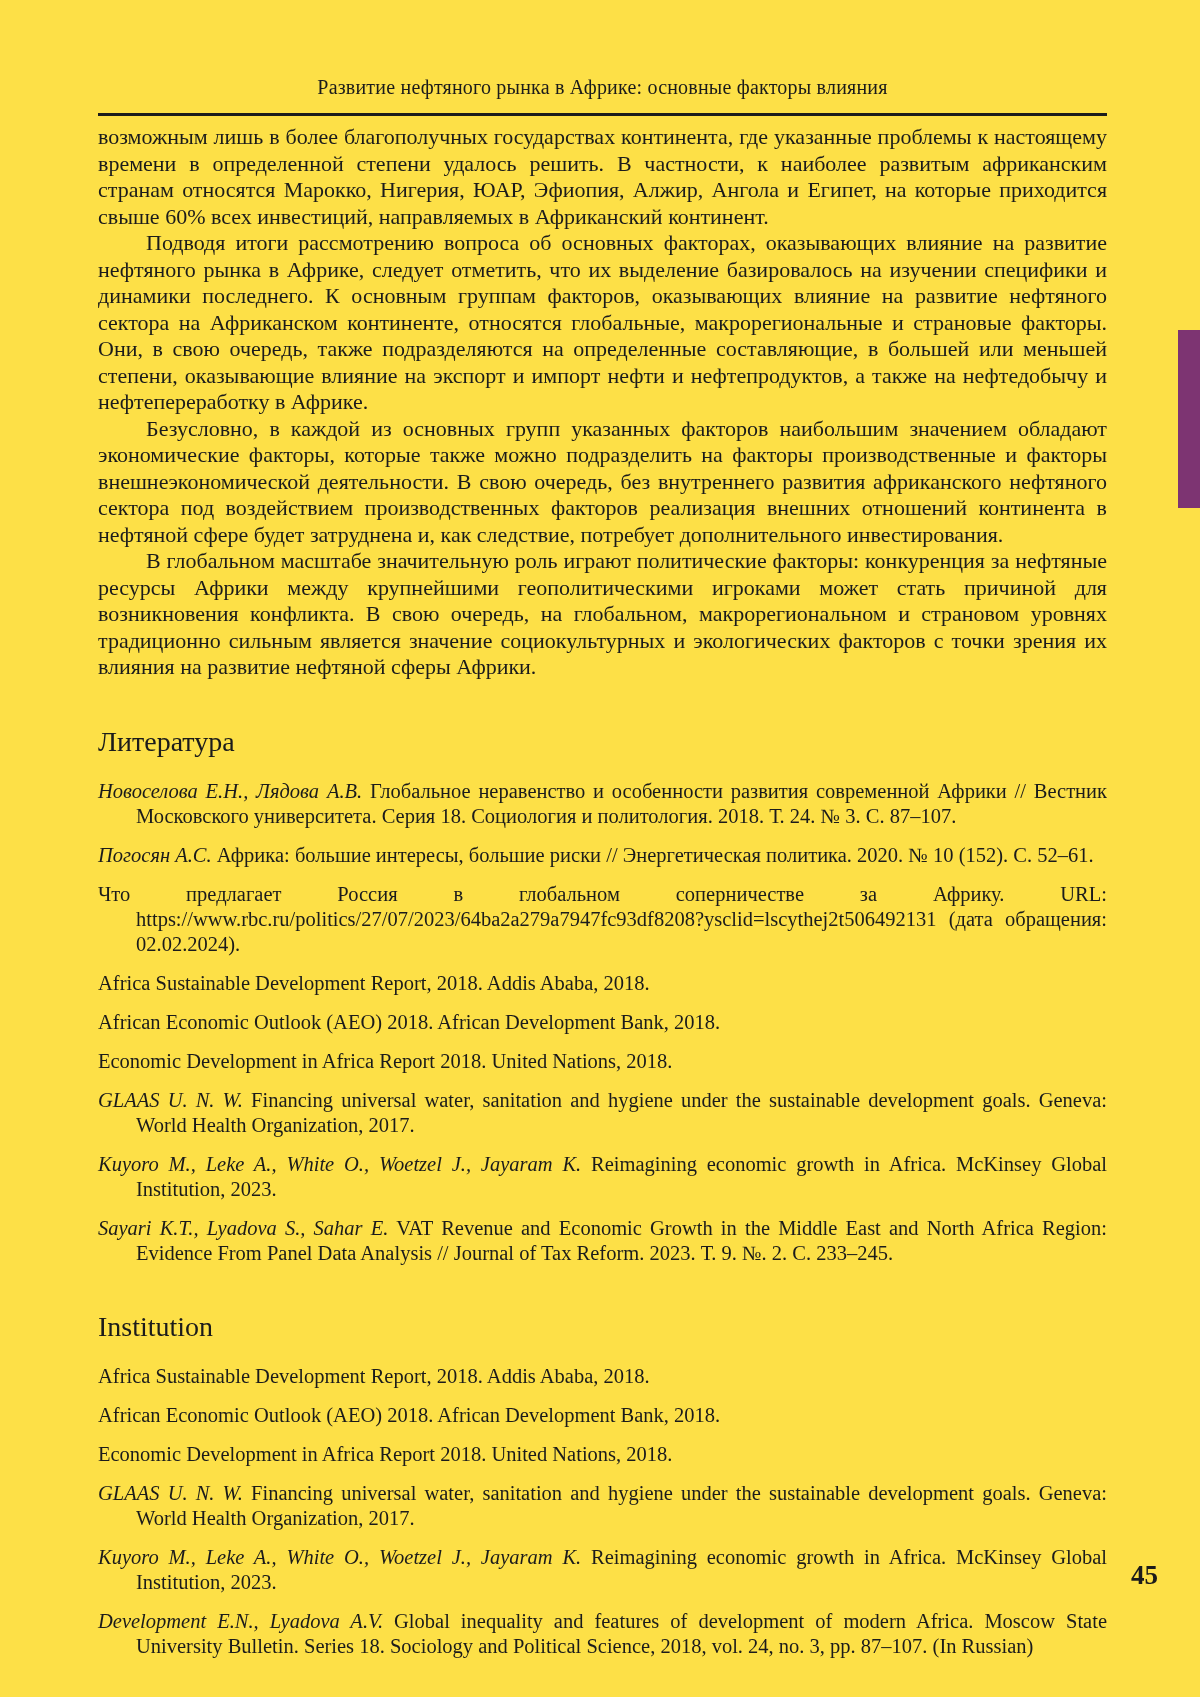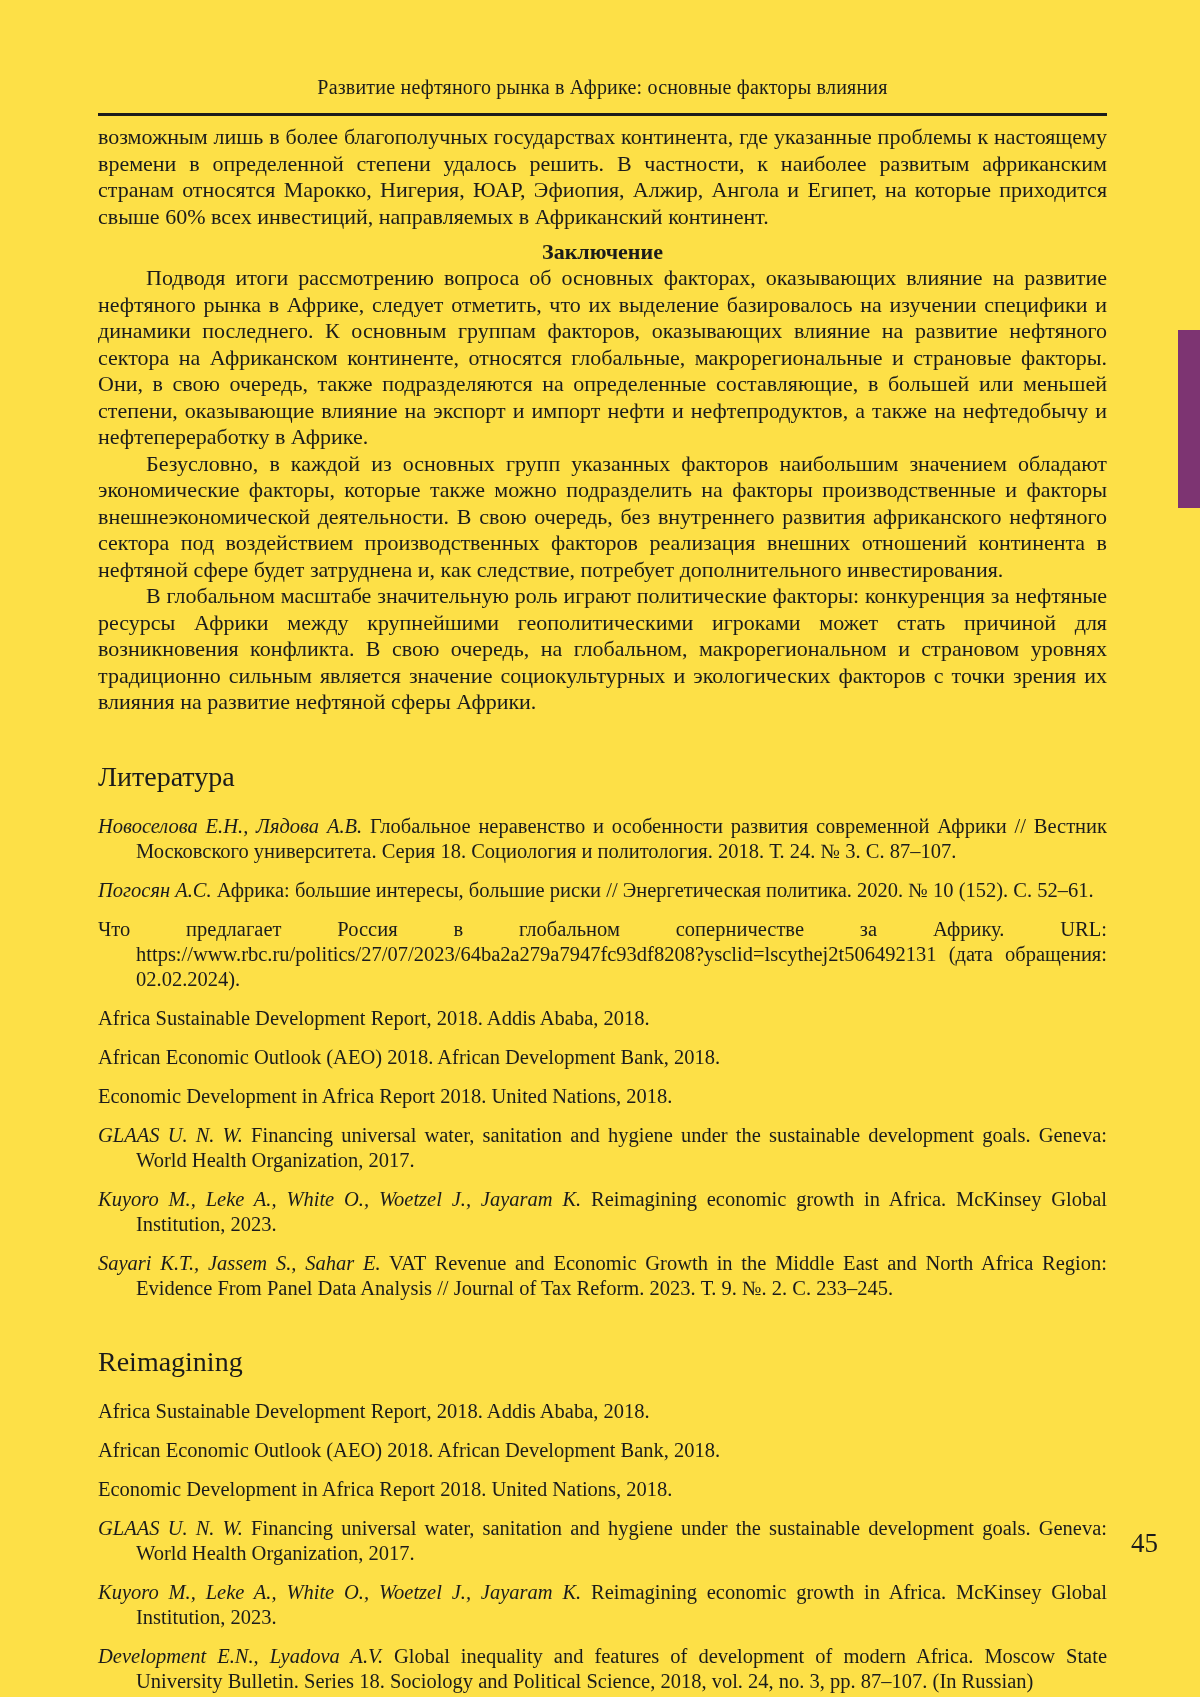--- a/index.html
+++ b/index.html
@@ -57,64 +57,63 @@
     line-height:25px;
     text-align:justify;
     padding-left:38px;
     text-indent:-38px;
     margin-bottom:14px;
   }
   .authors{font-style:italic;}
   .page-number{
     position:absolute;
     right:42px;
-    top:1528px;
+    top:1560px;
     font-size:27px;
-    font-weight:normal;
+    font-weight:bold;
   }
   .accent-bar{
     position:absolute;
     right:0;
     top:330px;
     width:22px;
     height:178px;
   }
 </style>
 </head>
 <body>
 
 <div class="page">
   <div class="content">
 
     <div class="running-head">Развитие нефтяного рынка в Африке: основные факторы влияния</div>
     <hr class="head-rule">
 
     <p class="body-par first-par">возможным лишь в более благополучных государствах континента, где указанные проблемы к настоящему времени в определенной степени удалось решить. В частности, к наиболее развитым африканским странам относятся Марокко, Нигерия, ЮАР, Эфиопия, Алжир, Ангола и Египет, на которые приходится свыше 60% всех инвестиций, направляемых в Африканский континент.</p>
 
-    <div class="conclusion-heading">Заключение</div>
 
     <p class="body-par indent par-after-heading">Подводя итоги рассмотрению вопроса об основных факторах, оказывающих влияние на развитие нефтяного рынка в Африке, следует отметить, что их выделение базировалось на изучении специфики и динамики последнего. К основным группам факторов, оказывающих влияние на развитие нефтяного сектора на Африканском континенте, относятся глобальные, макрорегиональные и страновые факторы. Они, в свою очередь, также подразделяются на определенные составляющие, в большей или меньшей степени, оказывающие влияние на экспорт и импорт нефти и нефтепродуктов, а также на нефтедобычу и нефтепереработку в Африке.</p>
     <p class="body-par indent">Безусловно, в каждой из основных групп указанных факторов наибольшим значением обладают экономические факторы, которые также можно подразделить на факторы производственные и факторы внешнеэкономической деятельности. В свою очередь, без внутреннего развития африканского нефтяного сектора под воздействием производственных факторов реализация внешних отношений континента в нефтяной сфере будет затруднена и, как следствие, потребует дополнительного инвестирования.</p>
     <p class="body-par indent">В глобальном масштабе значительную роль играют политические факторы: конкуренция за нефтяные ресурсы Африки между крупнейшими геополитическими игроками может стать причиной для возникновения конфликта. В свою очередь, на глобальном, макрорегиональном и страновом уровнях традиционно сильным является значение социокультурных и экологических факторов с точки зрения их влияния на развитие нефтяной сферы Африки.</p>
 
     <div class="section-heading">Литература</div>
 
     <ul class="ref-list">
       <li class="ref-item"><span class="authors">Новоселова Е.Н., Лядова А.В.</span><span> Глобальное неравенство и особенности развития современной Африки // Вестник Московского университета. Серия 18. Социология и политология. 2018. Т. 24. № 3. С. 87–107.</span></li>
       <li class="ref-item"><span class="authors">Погосян А.С.</span><span> Африка: большие интересы, большие риски // Энергетическая политика. 2020. № 10 (152). С. 52–61.</span></li>
       <li class="ref-item"><span class="authors"></span><span>Что предлагает Россия в глобальном соперничестве за Африку. URL: https://www.rbc.ru/politics/27/07/2023/64ba2a279a7947fc93df8208?ysclid=lscythej2t506492131 (дата обращения: 02.02.2024).</span></li>
       <li class="ref-item"><span class="authors"></span><span>Africa Sustainable Development Report, 2018. Addis Ababa, 2018.</span></li>
       <li class="ref-item"><span class="authors"></span><span>African Economic Outlook (AEO) 2018. African Development Bank, 2018.</span></li>
       <li class="ref-item"><span class="authors"></span><span>Economic Development in Africa Report 2018. United Nations, 2018.</span></li>
       <li class="ref-item"><span class="authors">GLAAS U. N. W.</span><span> Financing universal water, sanitation and hygiene under the sustainable development goals. Geneva: World Health Organization, 2017.</span></li>
       <li class="ref-item"><span class="authors">Kuyoro M., Leke A., White O., Woetzel J., Jayaram K.</span><span> Reimagining economic growth in Africa. McKinsey Global Institution, 2023.</span></li>
-      <li class="ref-item"><span class="authors">Sayari K.T., Jassem S., Sahar E.</span><span> VAT Revenue and Economic Growth in the Middle East and North Africa Region: Evidence From Panel Data Analysis // Journal of Tax Reform. 2023. Т. 9. №. 2. С. 233–245.</span></li>
+      <li class="ref-item"><span class="authors">Sayari K.T., Lyadova S., Sahar E.</span><span> VAT Revenue and Economic Growth in the Middle East and North Africa Region: Evidence From Panel Data Analysis // Journal of Tax Reform. 2023. Т. 9. №. 2. С. 233–245.</span></li>
     </ul>
 
-    <div class="section-heading">Reimagining</div>
+    <div class="section-heading">Institution</div>
 
     <ul class="ref-list">
       <li class="ref-item"><span class="authors"></span><span>Africa Sustainable Development Report, 2018. Addis Ababa, 2018.</span></li>
       <li class="ref-item"><span class="authors"></span><span>African Economic Outlook (AEO) 2018. African Development Bank, 2018.</span></li>
       <li class="ref-item"><span class="authors"></span><span>Economic Development in Africa Report 2018. United Nations, 2018.</span></li>
       <li class="ref-item"><span class="authors">GLAAS U. N. W.</span><span> Financing universal water, sanitation and hygiene under the sustainable development goals. Geneva: World Health Organization, 2017.</span></li>
       <li class="ref-item"><span class="authors">Kuyoro M., Leke A., White O., Woetzel J., Jayaram K.</span><span> Reimagining economic growth in Africa. McKinsey Global Institution, 2023.</span></li>
       <li class="ref-item"><span class="authors">Development E.N., Lyadova A.V.</span><span> Global inequality and features of development of modern Africa. Moscow State University Bulletin. Series 18. Sociology and Political Science, 2018, vol. 24, no. 3, pp. 87–107. (In Russian)</span></li>
 
     </ul>

